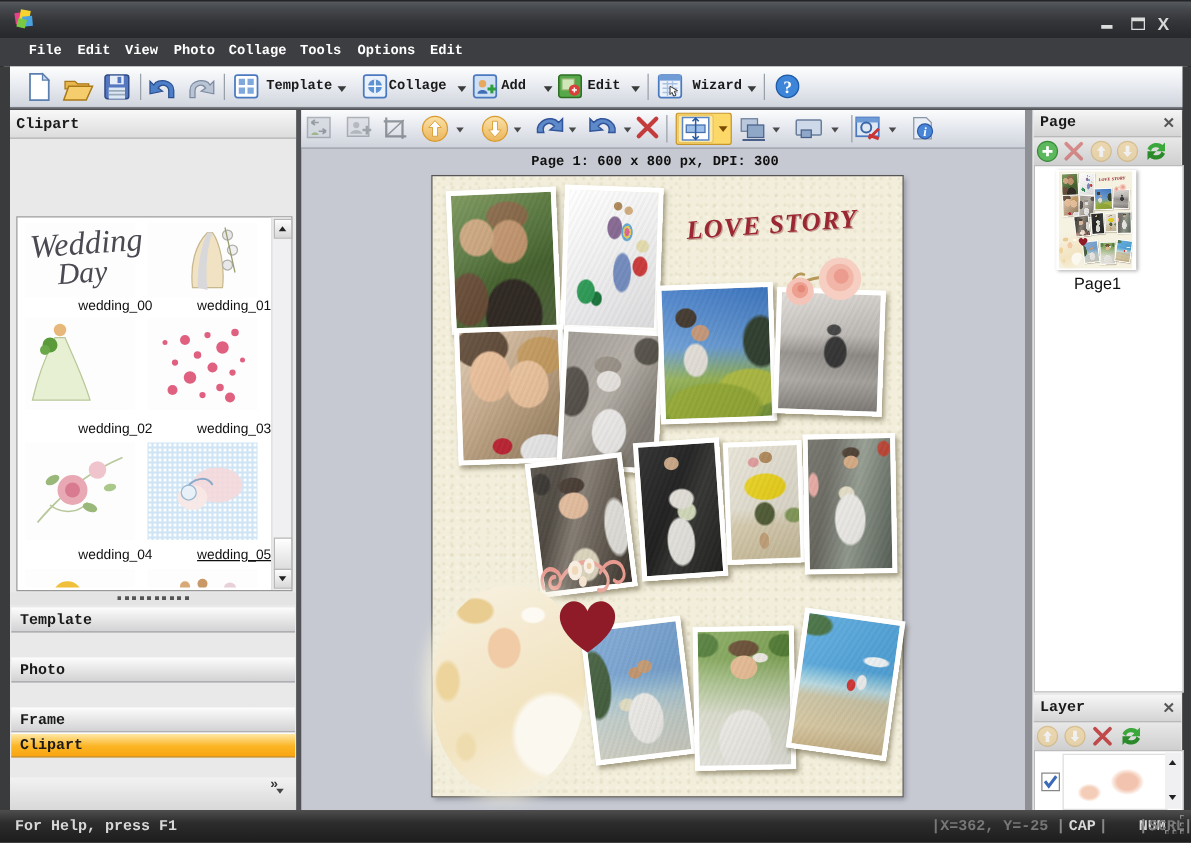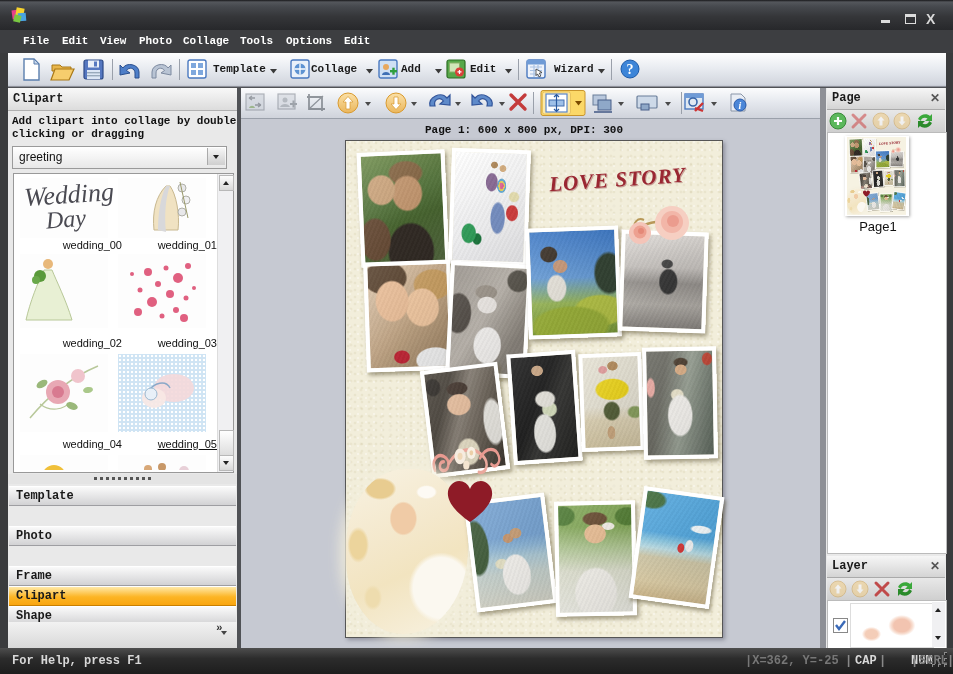--- a/index.html
+++ b/index.html
@@ -207,27 +207,20 @@
   <div class="abs tbtxt" style="left:311px;">Collage</div>
   <div class="abs tbtxt" style="left:401px;">Add</div>
   <div class="abs tbtxt" style="left:470px;">Edit</div>
   <div class="abs tbtxt" style="left:554px;">Wizard</div>
 
   <div class="abs" id="leftedge"></div>
   <div class="abs" id="leftpanel"></div>
   <div class="abs" id="lpheader">
       <span class="ph" style="position:absolute;left:5px;top:4px;">Clipart</span>
     </div>
-  <div class="abs" id="lpinstr">Add clipart into collage by double<br>clicking or dragging</div>
-  <div class="abs" id="lpdrop">
-      <span>greeting</span>
-    <div id="lpdropbtn">
-        <div class="tri-d" style="left:5px;top:7px;"></div>
-      </div>
-  </div>
   <div class="abs" id="lplist">
 
     <div class="abs" style="left:6px;top:4px;width:88px;height:60px;background:#fdfdfd;
       font-family:'Liberation Serif',serif;font-style:italic;color:#4a4a52;">
       <div style="position:absolute;left:4px;top:2px;font-size:26px;transform:rotate(-4deg);">Wedding</div>
       <div style="position:absolute;left:26px;top:28px;font-size:24px;transform:rotate(-4deg);">Day</div>
     </div>
     <div class="abs" style="left:104px;top:4px;width:88px;height:60px;background:#fdfdfd;">
       <svg width="88" height="60">
         <path d="M48 8 C38 18 34 34 36 52 L60 52 C62 36 58 16 52 8 Z" fill="#f0e2c2" stroke="#c8b890" stroke-width="1"></path>
@@ -332,23 +325,20 @@
     </div>
   <div class="abs lbtn" style="top:526px;">
       <span>Photo</span>
     </div>
   <div class="abs lbtn" style="top:566px;">
       <span>Frame</span>
     </div>
   <div class="abs lbtn" id="lbclip" style="top:586px;">
       <span>Clipart</span>
     </div>
-  <div class="abs lbtn" style="top:606px;">
-      <span>Shape</span>
-    </div>
   <div class="abs" id="lpbottom"></div>
   <div class="abs" style="left:216px;top:622px;width:16px;height:16px;font-size:11px;font-weight:bold;color:#333;">»</div>
   <div class="abs" style="left:221px;top:631px;width:0;height:0;border-left:3px solid transparent;border-right:3px solid transparent;border-top:4px solid #444;"></div>
 
   <div class="abs" id="canvas"></div>
   <div class="abs" id="toolbar2"></div>
   <div class="abs" style="left:241px;top:90px;">
   <svg width="579" height="28">
     <defs>
       <linearGradient id="orb" x1="0" y1="0" x2="0" y2="1">

